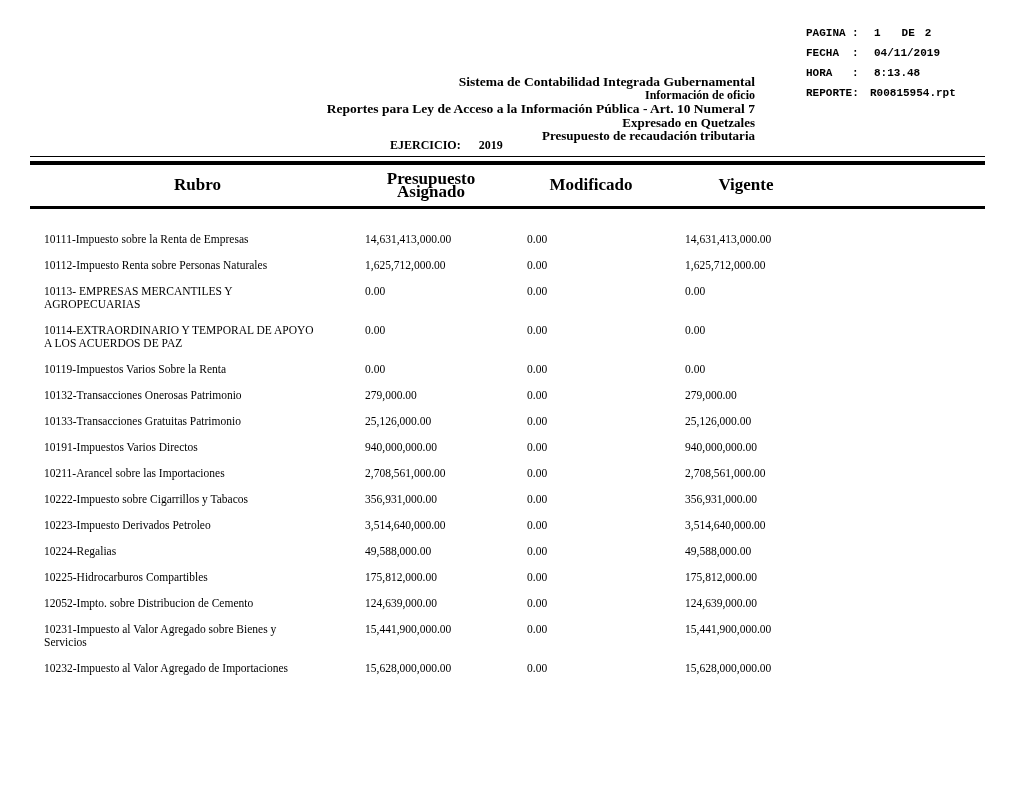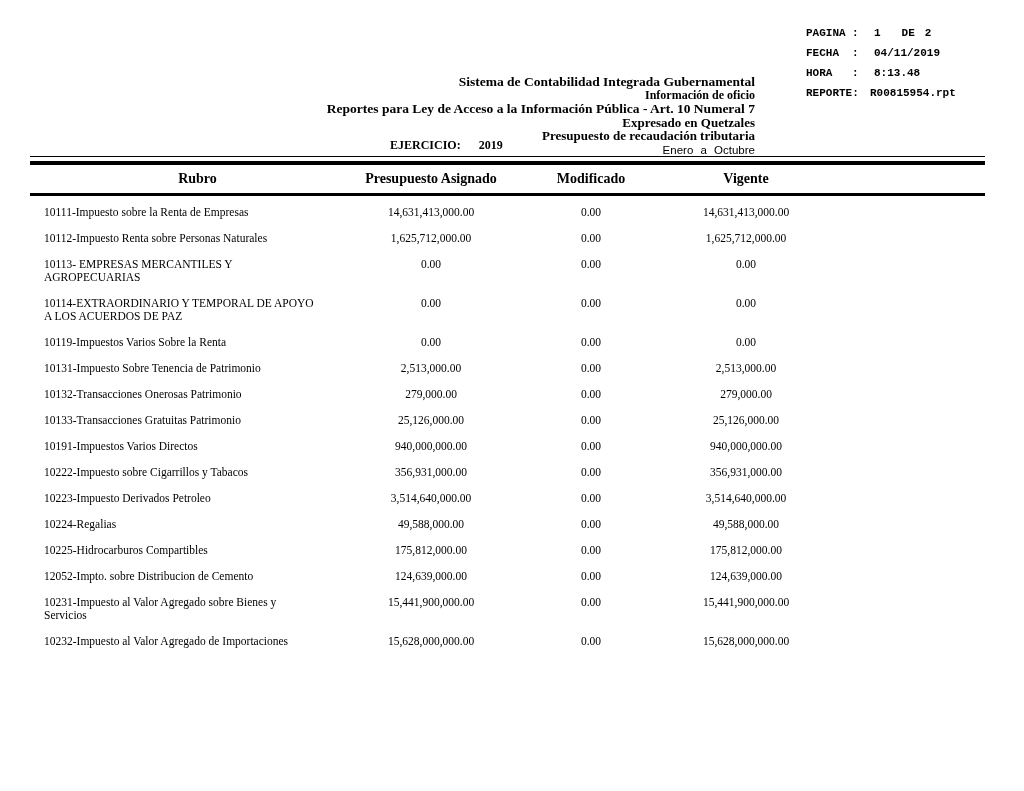--- a/index.html
+++ b/index.html
@@ -55,43 +55,42 @@
     border-collapse:collapse; table-layout:fixed;
     width:955px; margin-top:3.5px;
   }
   col.cg-rubro { width:335px; }
   col.cg-asig  { width:162px; }
   col.cg-mod   { width:158px; }
   col.cg-vig   { width:152px; }
   col.cg-fill  { width:148px; }
   thead th {
     border-top:4px solid #000; border-bottom:3px solid #000;
-    font-size:14px; font-weight:bold; line-height:13px;
+    font-size:17px; font-weight:bold; line-height:13px;
     padding:7px 0 8px 0; text-align:center;
   }
   thead th.h-num { padding-right:30px; }
   tbody td {
     font-size:11.5px; line-height:13px;
     vertical-align:top; padding:6.5px 0;
   }
-  tbody tr:first-child td { padding-top:10px; }
+  tbody tr:first-child td { padding-top:24px; }
   td.c-rubro { padding-left:14px; }
   .rubro-text { display:inline-block; max-width:275px; }
-  td.c-num { text-align:center; padding-right:30px; white-space:nowrap; }
+  td.c-num { text-align:left; padding-right:30px; white-space:nowrap; }
 </style>
 </head>
 <body>
 
 <div class="titles">
   <div class="t-lg">Sistema de Contabilidad Integrada Gubernamental</div>
   <div class="t-md">Información de oficio</div>
   <div class="t-lg">Reportes para Ley de Acceso a la Información Pública - Art. 10 Numeral 7</div>
   <div class="t-sm">Expresado en Quetzales</div>
   <div class="t-sm">Presupuesto de recaudación tributaria</div>
-  <div class="t-period">Enero a Octubre</div>
 </div>
 
 <div class="meta">
   <div class="meta-row">
     <span class="m-label">PAGINA</span>
     <span class="m-colon">:</span>
     <span class="m-value">1</span>
     <span class="m-de">DE</span>
     <span class="m-de-val">2</span>
   </div>
@@ -163,27 +162,20 @@
           <td class="c-fill"></td>
         </tr>
         <tr>
           <td class="c-rubro"><span class="rubro-text">10119-Impuestos Varios Sobre la Renta</span></td>
           <td class="c-num"><span>0.00</span></td>
           <td class="c-num"><span>0.00</span></td>
           <td class="c-num"><span>0.00</span></td>
           <td class="c-fill"></td>
         </tr>
         <tr>
-          <td class="c-rubro"><span class="rubro-text">10131-Impuesto Sobre Tenencia de Patrimonio</span></td>
-          <td class="c-num"><span>2,513,000.00</span></td>
-          <td class="c-num"><span>0.00</span></td>
-          <td class="c-num"><span>2,513,000.00</span></td>
-          <td class="c-fill"></td>
-        </tr>
-        <tr>
           <td class="c-rubro"><span class="rubro-text">10132-Transacciones Onerosas Patrimonio</span></td>
           <td class="c-num"><span>279,000.00</span></td>
           <td class="c-num"><span>0.00</span></td>
           <td class="c-num"><span>279,000.00</span></td>
           <td class="c-fill"></td>
         </tr>
         <tr>
           <td class="c-rubro"><span class="rubro-text">10133-Transacciones Gratuitas Patrimonio</span></td>
           <td class="c-num"><span>25,126,000.00</span></td>
           <td class="c-num"><span>0.00</span></td>
@@ -191,20 +183,27 @@
           <td class="c-fill"></td>
         </tr>
         <tr>
           <td class="c-rubro"><span class="rubro-text">10191-Impuestos Varios Directos</span></td>
           <td class="c-num"><span>940,000,000.00</span></td>
           <td class="c-num"><span>0.00</span></td>
           <td class="c-num"><span>940,000,000.00</span></td>
           <td class="c-fill"></td>
         </tr>
         <tr>
+          <td class="c-rubro"><span class="rubro-text">10211-Arancel sobre las Importaciones</span></td>
+          <td class="c-num"><span>2,708,561,000.00</span></td>
+          <td class="c-num"><span>0.00</span></td>
+          <td class="c-num"><span>2,708,561,000.00</span></td>
+          <td class="c-fill"></td>
+        </tr>
+        <tr>
           <td class="c-rubro"><span class="rubro-text">10222-Impuesto sobre Cigarrillos y Tabacos</span></td>
           <td class="c-num"><span>356,931,000.00</span></td>
           <td class="c-num"><span>0.00</span></td>
           <td class="c-num"><span>356,931,000.00</span></td>
           <td class="c-fill"></td>
         </tr>
         <tr>
           <td class="c-rubro"><span class="rubro-text">10223-Impuesto Derivados Petroleo</span></td>
           <td class="c-num"><span>3,514,640,000.00</span></td>
           <td class="c-num"><span>0.00</span></td>

